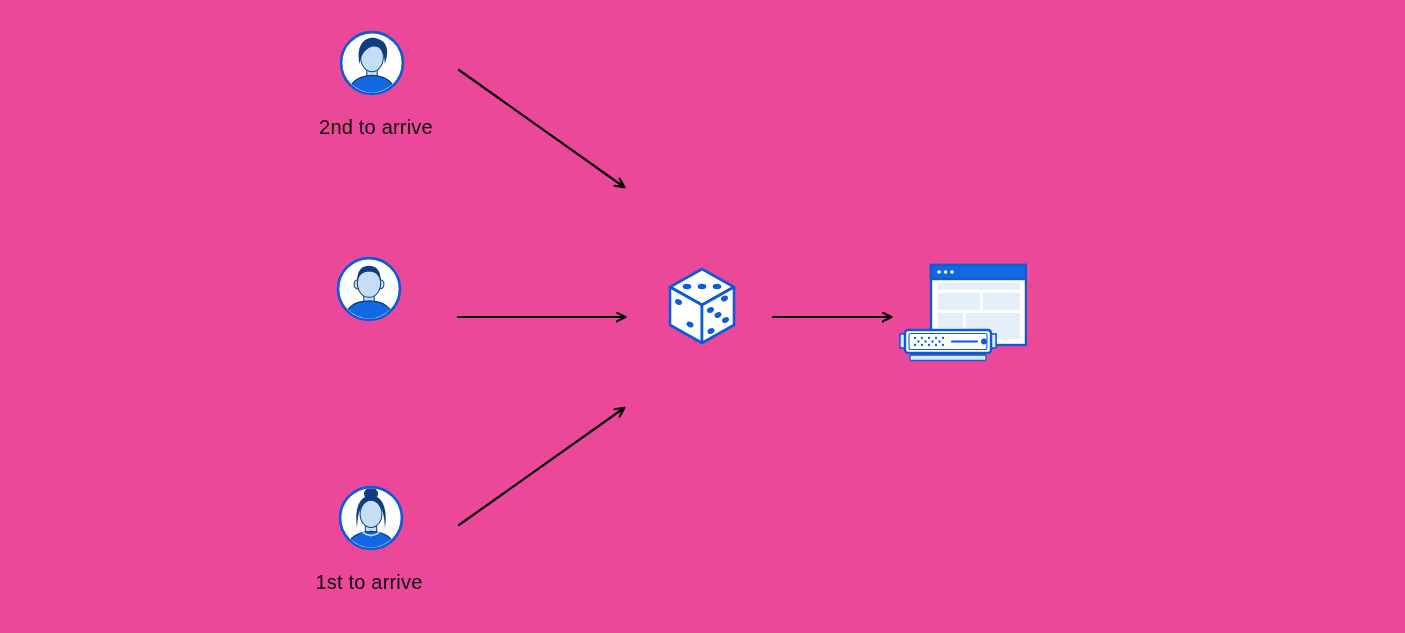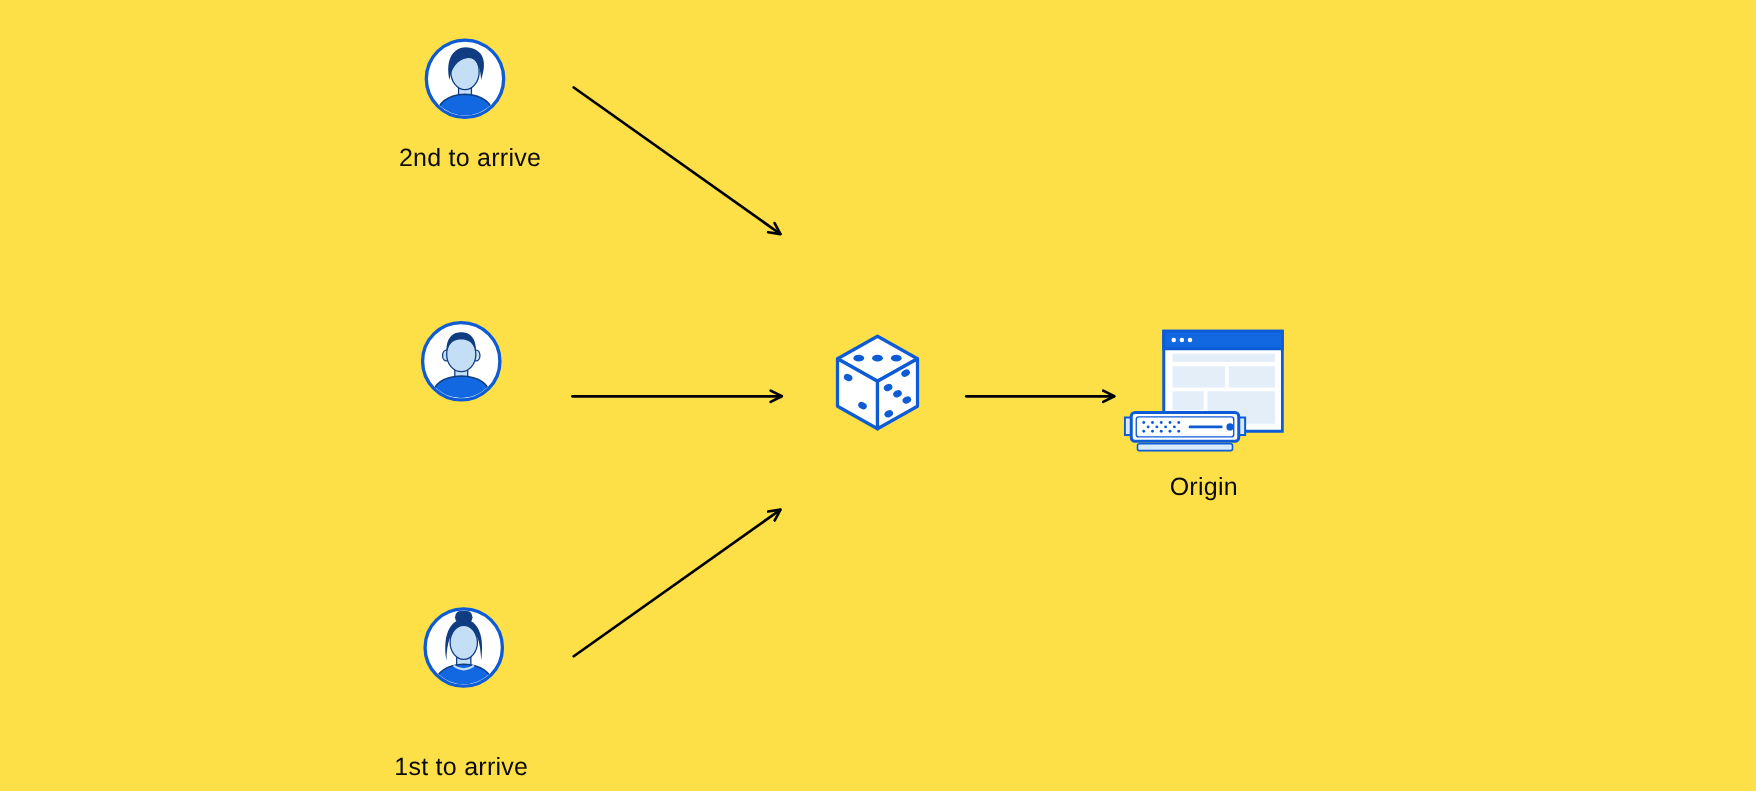--- a/index.html
+++ b/index.html
@@ -9,21 +9,21 @@
     --face:#c4dff5;
     --panel:#e4eef9;
     --ice:#d9ebfa;
     --ink:#0b0b0c;
   }
   html,body{margin:0;padding:0;background:#fff;}
   body{font-family:"Liberation Sans", sans-serif;}
   .canvas{
     position:relative;
     width:1405px;height:633px;
-    background:#fde047;
+    background:#ec4899;
     overflow:hidden;
   }
   .abs{position:absolute;}
   .node-label{
     position:absolute;
     width:180px;
     text-align:center;
     font-size:20px;
     color:var(--ink);
     letter-spacing:.2px;
@@ -93,21 +93,21 @@
     <g clip-path="url(#c3)">
       <ellipse cx="32" cy="8.5" rx="6.8" ry="6" fill="var(--blue-dark)"></ellipse>
       <rect x="26.5" y="36" width="11" height="14" fill="var(--face)" stroke="var(--blue-dark)" stroke-width="1"></rect>
       <path d="M8 64 Q10 46 32 45 Q54 46 56 64 Z" fill="var(--blue-fill)" stroke="var(--blue-dark)" stroke-width="1.2"></path>
       <path d="M24 46 Q32 52 40 46" fill="none" stroke="var(--face)" stroke-width="1.6"></path>
       <path d="M18.5 42 C15 19 23.5 10 32 10 C40.5 10 49 19 45.5 42 C45 27 42 19.5 37 18.2 C34 17.5 30 17.5 27 18.2 C22 19.5 19 27 18.5 42 Z" fill="var(--blue-dark)"></path>
       <ellipse cx="32" cy="28" rx="10.6" ry="13.2" fill="var(--face)" stroke="var(--blue-dark)" stroke-width="1"></ellipse>
       <path d="M22.5 24 C24 16.5 28 14.5 32 14.5 C36 14.5 40 16.5 41.5 24 C41.5 18 38 13 32 13 C26 13 22.5 18 22.5 24 Z" fill="var(--blue-dark)"></path>
     </g>
   </svg>
-  <div class="node-label" style="left:279px;top:571px;margin-top:32px;">1st to arrive</div>
+  <div class="node-label" style="left:279px;top:571px;">1st to arrive</div>
 
   <svg class="abs" style="left:666px;top:266px;" width="72" height="82" viewBox="0 0 72 82">
     <g fill="#fff" stroke="var(--blue)" stroke-width="2.6" stroke-linejoin="round">
       <path d="M36 3 L68 21 L36 39 L4 21 Z"></path>
       <path d="M4 21 L36 39 L36 77 L4 59 Z"></path>
       <path d="M68 21 L36 39 L36 77 L68 59 Z"></path>
     </g>
     <g fill="var(--blue)">
 
       <ellipse cx="21" cy="20.5" rx="4.3" ry="2.7"></ellipse>
@@ -161,15 +161,14 @@
           <circle cx="23" cy="82" r="1.15"></circle>
           <circle cx="30" cy="82" r="1.15"></circle>
           <circle cx="37" cy="82" r="1.15"></circle>
           <circle cx="44" cy="82" r="1.15"></circle>
       </g>
       <line x1="53" y1="78.5" x2="78" y2="78.5" stroke="var(--blue)" stroke-width="2.2" stroke-linecap="round"></line>
       <circle cx="85" cy="78.5" r="2.9" fill="var(--blue)"></circle>
       <rect x="11" y="92" width="76" height="5.5" rx="1.5" fill="var(--ice)" stroke="var(--blue)" stroke-width="1.3"></rect>
     </g>
   </svg>
-  <div class="node-label" style="left:873px;top:379px;">Origin</div>
 
 </div>
 
 </body></html>

